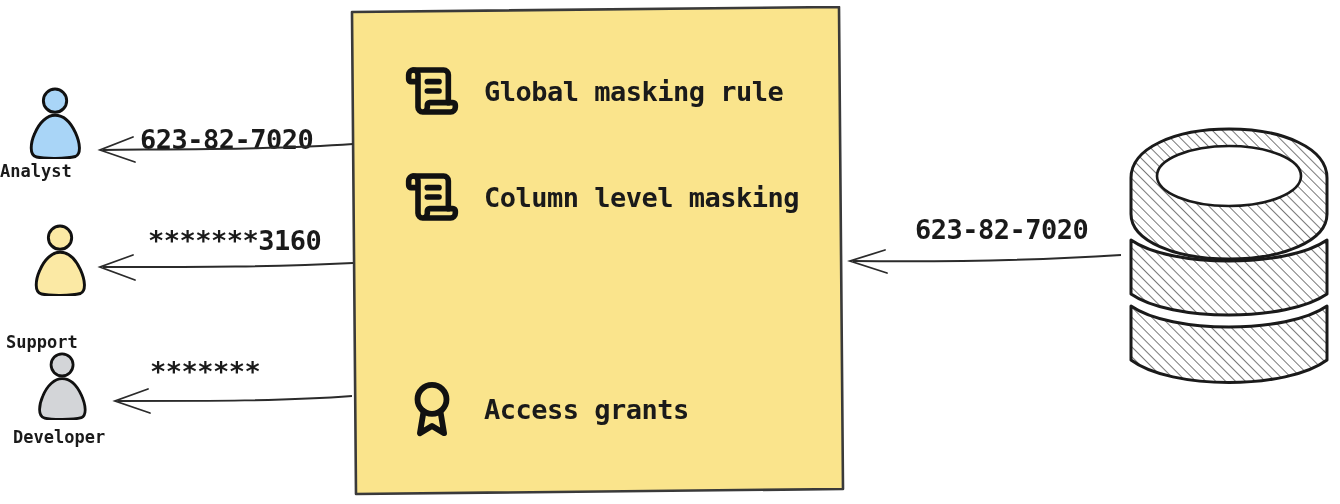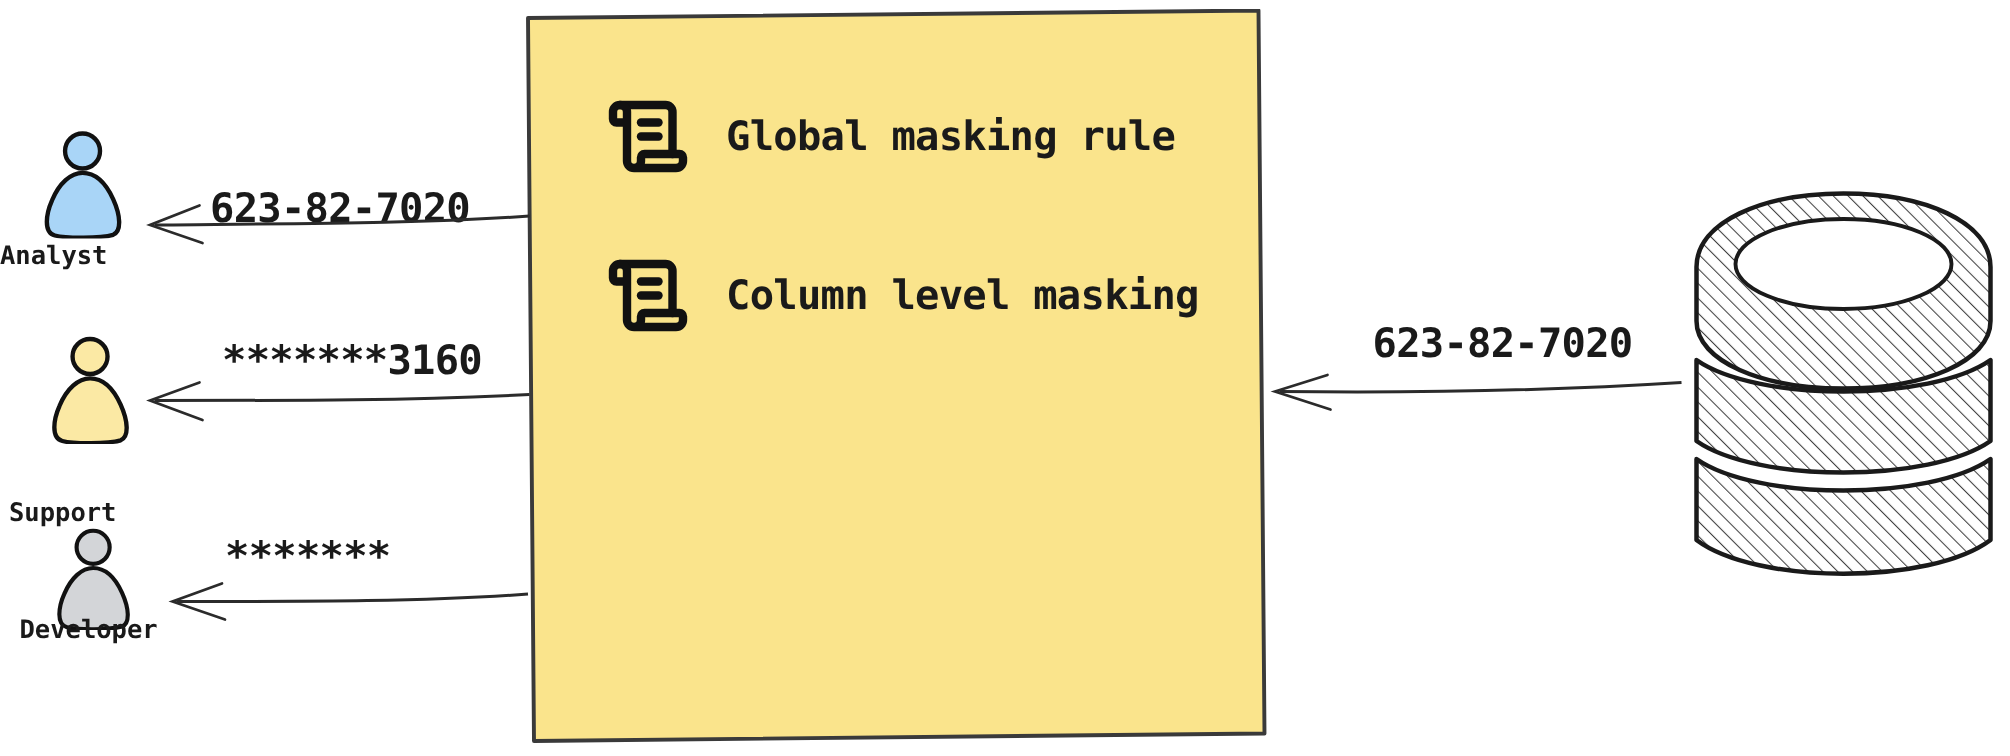--- a/index.html
+++ b/index.html
@@ -64,20 +64,29 @@
           <path d="M15 12h-5"></path>
             <path d="M15 8h-5"></path>
             <path d="M19 17V5a2 2 0 0 0-2-2H4"></path>
           <path d="M8 21h12a2 2 0 0 0 2-2v-1a1 1 0 0 0-1-1H11a1 1 0 0 0-1 1v1a2 2 0 1 1-4 0V5a2 2 0 1 0-4 0v2a1 1 0 0 0 1 1h3"></path>
         </svg>
       </span>
       <span class="row-label">Column level masking</span>
     </div>
 
 
+    <div class="box-row row-4">
+      <span class="icon-wrap">
+        <svg width="58" height="62" viewBox="0 0 24 24" fill="none" stroke="#111111" stroke-width="2.4" stroke-linecap="round" stroke-linejoin="round">
+          <circle cx="12" cy="8" r="6"></circle>
+          <path d="M15.477 12.89 17 22l-5-3-5 3 1.523-9.11"></path>
+        </svg>
+      </span>
+      <span class="row-label">Access grants</span>
+    </div>
   </div>
 
   <svg class="db-svg" width="206" height="268" viewBox="0 0 206 268">
     <defs>
       <pattern id="dbHatch" width="7" height="7" patternUnits="userSpaceOnUse" patternTransform="rotate(-45)">
         <line x1="0" y1="0" x2="0" y2="7" stroke="#3f3f3f" stroke-width="1.4"></line>
       </pattern>
     </defs>
     <path d="M5,54 C5,24 49,5 103,5 C157,5 201,24 201,54 L201,90 C201,117 157,135 103,135 C49,135 5,117 5,90 Z" fill="url(#dbHatch)" stroke="#1a1a1a" stroke-width="3" stroke-linejoin="round"></path>
     <ellipse cx="103" cy="52" rx="72" ry="30" fill="#ffffff" stroke="#1a1a1a" stroke-width="2.6"></ellipse>
@@ -115,21 +124,21 @@
       <path d="M260,14 C180,18 110,18 10,18" fill="none" stroke="#2b2b2b" stroke-width="2"></path>
       <path d="M40,6 L7,18 L42,31" fill="none" stroke="#2b2b2b" stroke-width="1.8" stroke-linecap="round"></path>
     </svg>
   </div>
 
   <div class="consumer">
     <svg class="person-svg" style="position:absolute;left:30px;top:352px;" width="66" height="68" viewBox="0 0 70 74">
       <circle cx="34" cy="14" r="12" stroke="#111111" stroke-width="3" fill="#D3D5D8"></circle>
       <path d="M15,72 C7,70 9,57 13,48 C18,36 26,29 34,29 C43,29 50,36 55,47 C60,58 61,69 55,71.5 C46,74 23,74 15,72 Z" stroke="#111111" stroke-width="3" stroke-linejoin="round" fill="#D3D5D8"></path>
     </svg>
-    <div class="role-label" style="left:13px;top:410px;width:95px;">Developer</div>
+    <div class="role-label" style="left:13px;top:427px;width:95px;">Developer</div>
     <div class="value-label" style="left:150px;top:344px;">*******</div>
     <svg class="arrow-svg" style="left:108px;top:384px;" width="246" height="34" viewBox="0 0 246 34">
       <path d="M244,12 C180,17 100,17 10,17" fill="none" stroke="#2b2b2b" stroke-width="2"></path>
       <path d="M40,5 L7,17 L42,29" fill="none" stroke="#2b2b2b" stroke-width="1.8" stroke-linecap="round"></path>
     </svg>
   </div>
 
 </div>
 
 </body></html>

